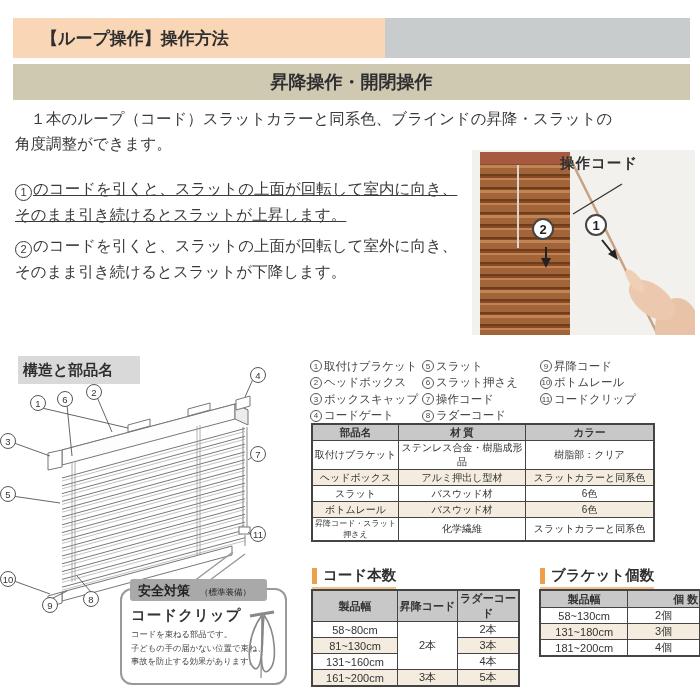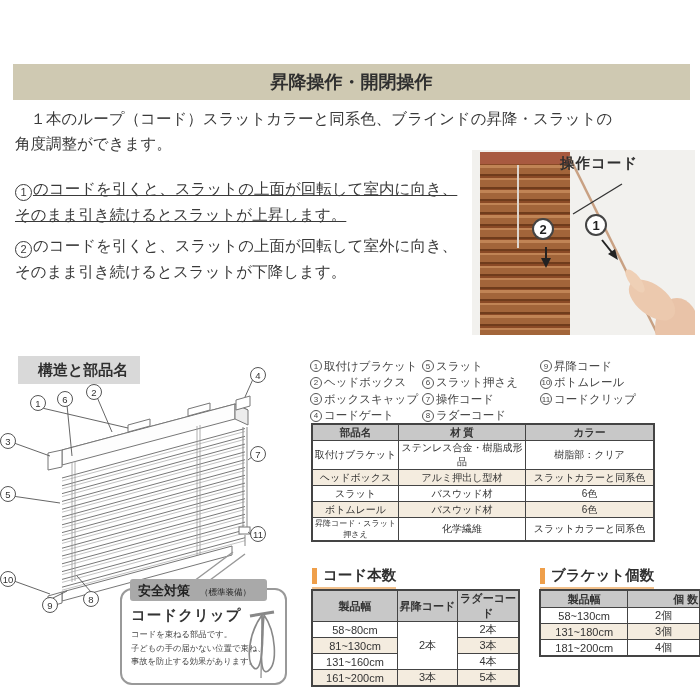--- a/index.html
+++ b/index.html
@@ -26,21 +26,21 @@
   .headrail { width:100%; height:12px; background:#a85a40; }
   .slats { width:100%; height:171px;
     background:repeating-linear-gradient(180deg,#8a4a26 0 1.5px,#c08455 1.5px 4px,#a2653a 4px 10.5px,#6f3c1c 10.5px 12.5px); }
   .photo-svg { position:absolute; left:0; top:0; width:223px; height:185px; }
   .cord-label { position:absolute; left:88px; top:4px; font-size:14.5px; font-weight:bold; color:#2f2f2f; letter-spacing:1px; }
   .marker { position:absolute; width:22px; height:22px; background:#fff; border:2px solid #444; border-radius:50%; display:flex; align-items:center; justify-content:center; font-size:13px; font-weight:bold; color:#222; }
   .m2 { left:60px; top:68px; }
   .m1 { left:113px; top:64px; }
 
   
-  .structure-title { position:absolute; left:18px; top:356px; width:122px; height:28px; background:#d9d9d9; display:flex; align-items:center; padding-left:20px; font-size:15px; font-weight:bold; color:#2f2f2f; }
+  .structure-title { position:absolute; left:18px; top:356px; width:122px; height:28px; background:#d9d9d9; display:flex; align-items:center; padding-left:5px; font-size:15px; font-weight:bold; color:#2f2f2f; }
   .diagram-svg { position:absolute; left:0; top:370px; width:310px; height:300px; }
   .co { position:absolute; width:16px; height:16px; border:1px solid #555; border-radius:50%; background:#fff; display:flex; align-items:center; justify-content:center; font-size:9.5px; color:#333; }
 
   .parts { position:absolute; left:310px; top:358px; width:380px; font-size:11.5px; color:#444; }
   .pcol { position:absolute; top:0; }
   .pcol1 { left:0; } .pcol2 { left:112px; } .pcol3 { left:230px; }
   .part { display:flex; align-items:center; height:16.5px; white-space:nowrap; }
   .part .pco { display:inline-flex; width:12px; height:12px; border:1px solid #555; border-radius:50%; align-items:center; justify-content:center; font-size:8px; margin-right:2px; flex:none; }
 
   
@@ -80,20 +80,24 @@
   .safety-tab .small { font-size:8.5px; margin-left:10px; }
   .safety-title { position:absolute; left:9px; top:16px; font-size:14.5px; font-weight:bold; letter-spacing:1px; color:#333; }
   .safety-desc { position:absolute; left:9px; top:38px; font-size:8.3px; line-height:13.5px; color:#444; }
   .clip-svg { position:absolute; right:3px; top:16px; width:44px; height:74px; }
 </style>
 </head>
 <body>
 
 <div class="page">
 
+  <div class="bar-top">
+    <div class="bar-top-peach">【ループ操作】操作方法</div>
+    <div class="bar-top-gray"></div>
+  </div>
   <div class="bar-sub">昇降操作・開閉操作</div>
 
   <div class="intro">
     <div class="l1">１本のループ（コード）スラットカラーと同系色、ブラインドの昇降・スラットの</div>
     <div class="l2">角度調整ができます。</div>
   </div>
   <div class="step step1"><span class="inline-co">1</span><span>のコードを引くと、スラットの上面が回転して室内に向き、そのまま引き続けるとスラットが上昇します。</span></div>
   <div class="step step2"><span class="inline-co">2</span><span>のコードを引くと、スラットの上面が回転して室外に向き、そのまま引き続けるとスラットが下降します。</span></div>
 
   <div class="photo">

